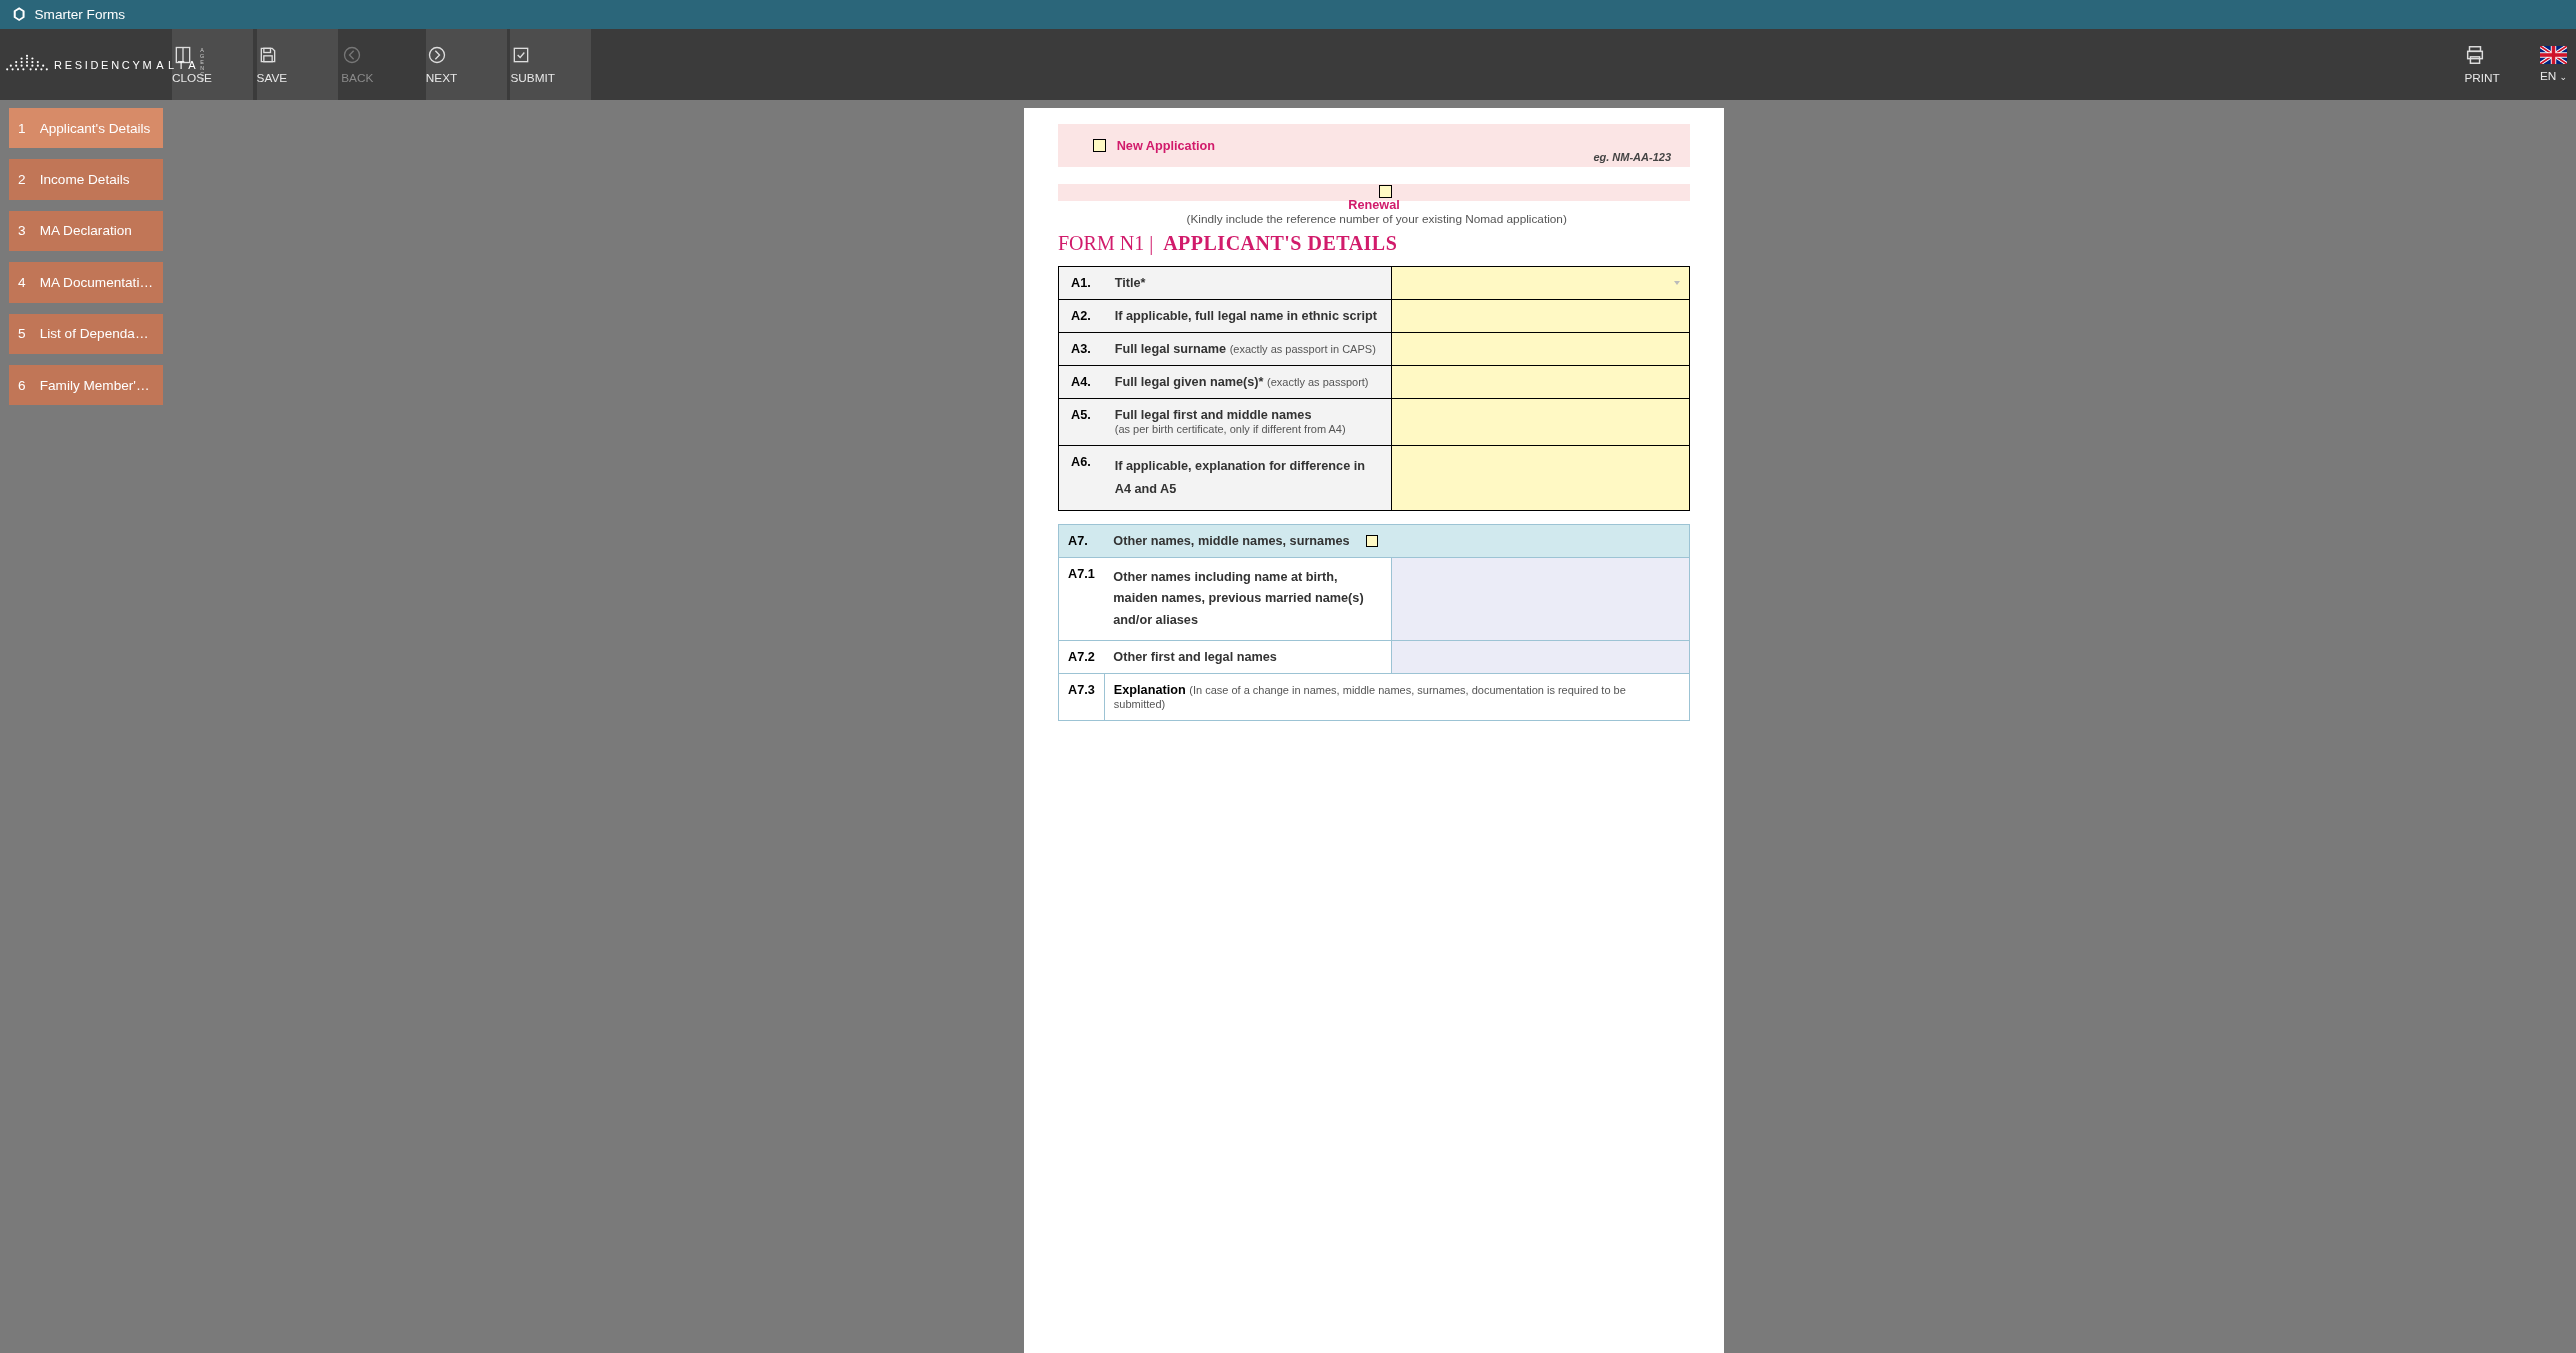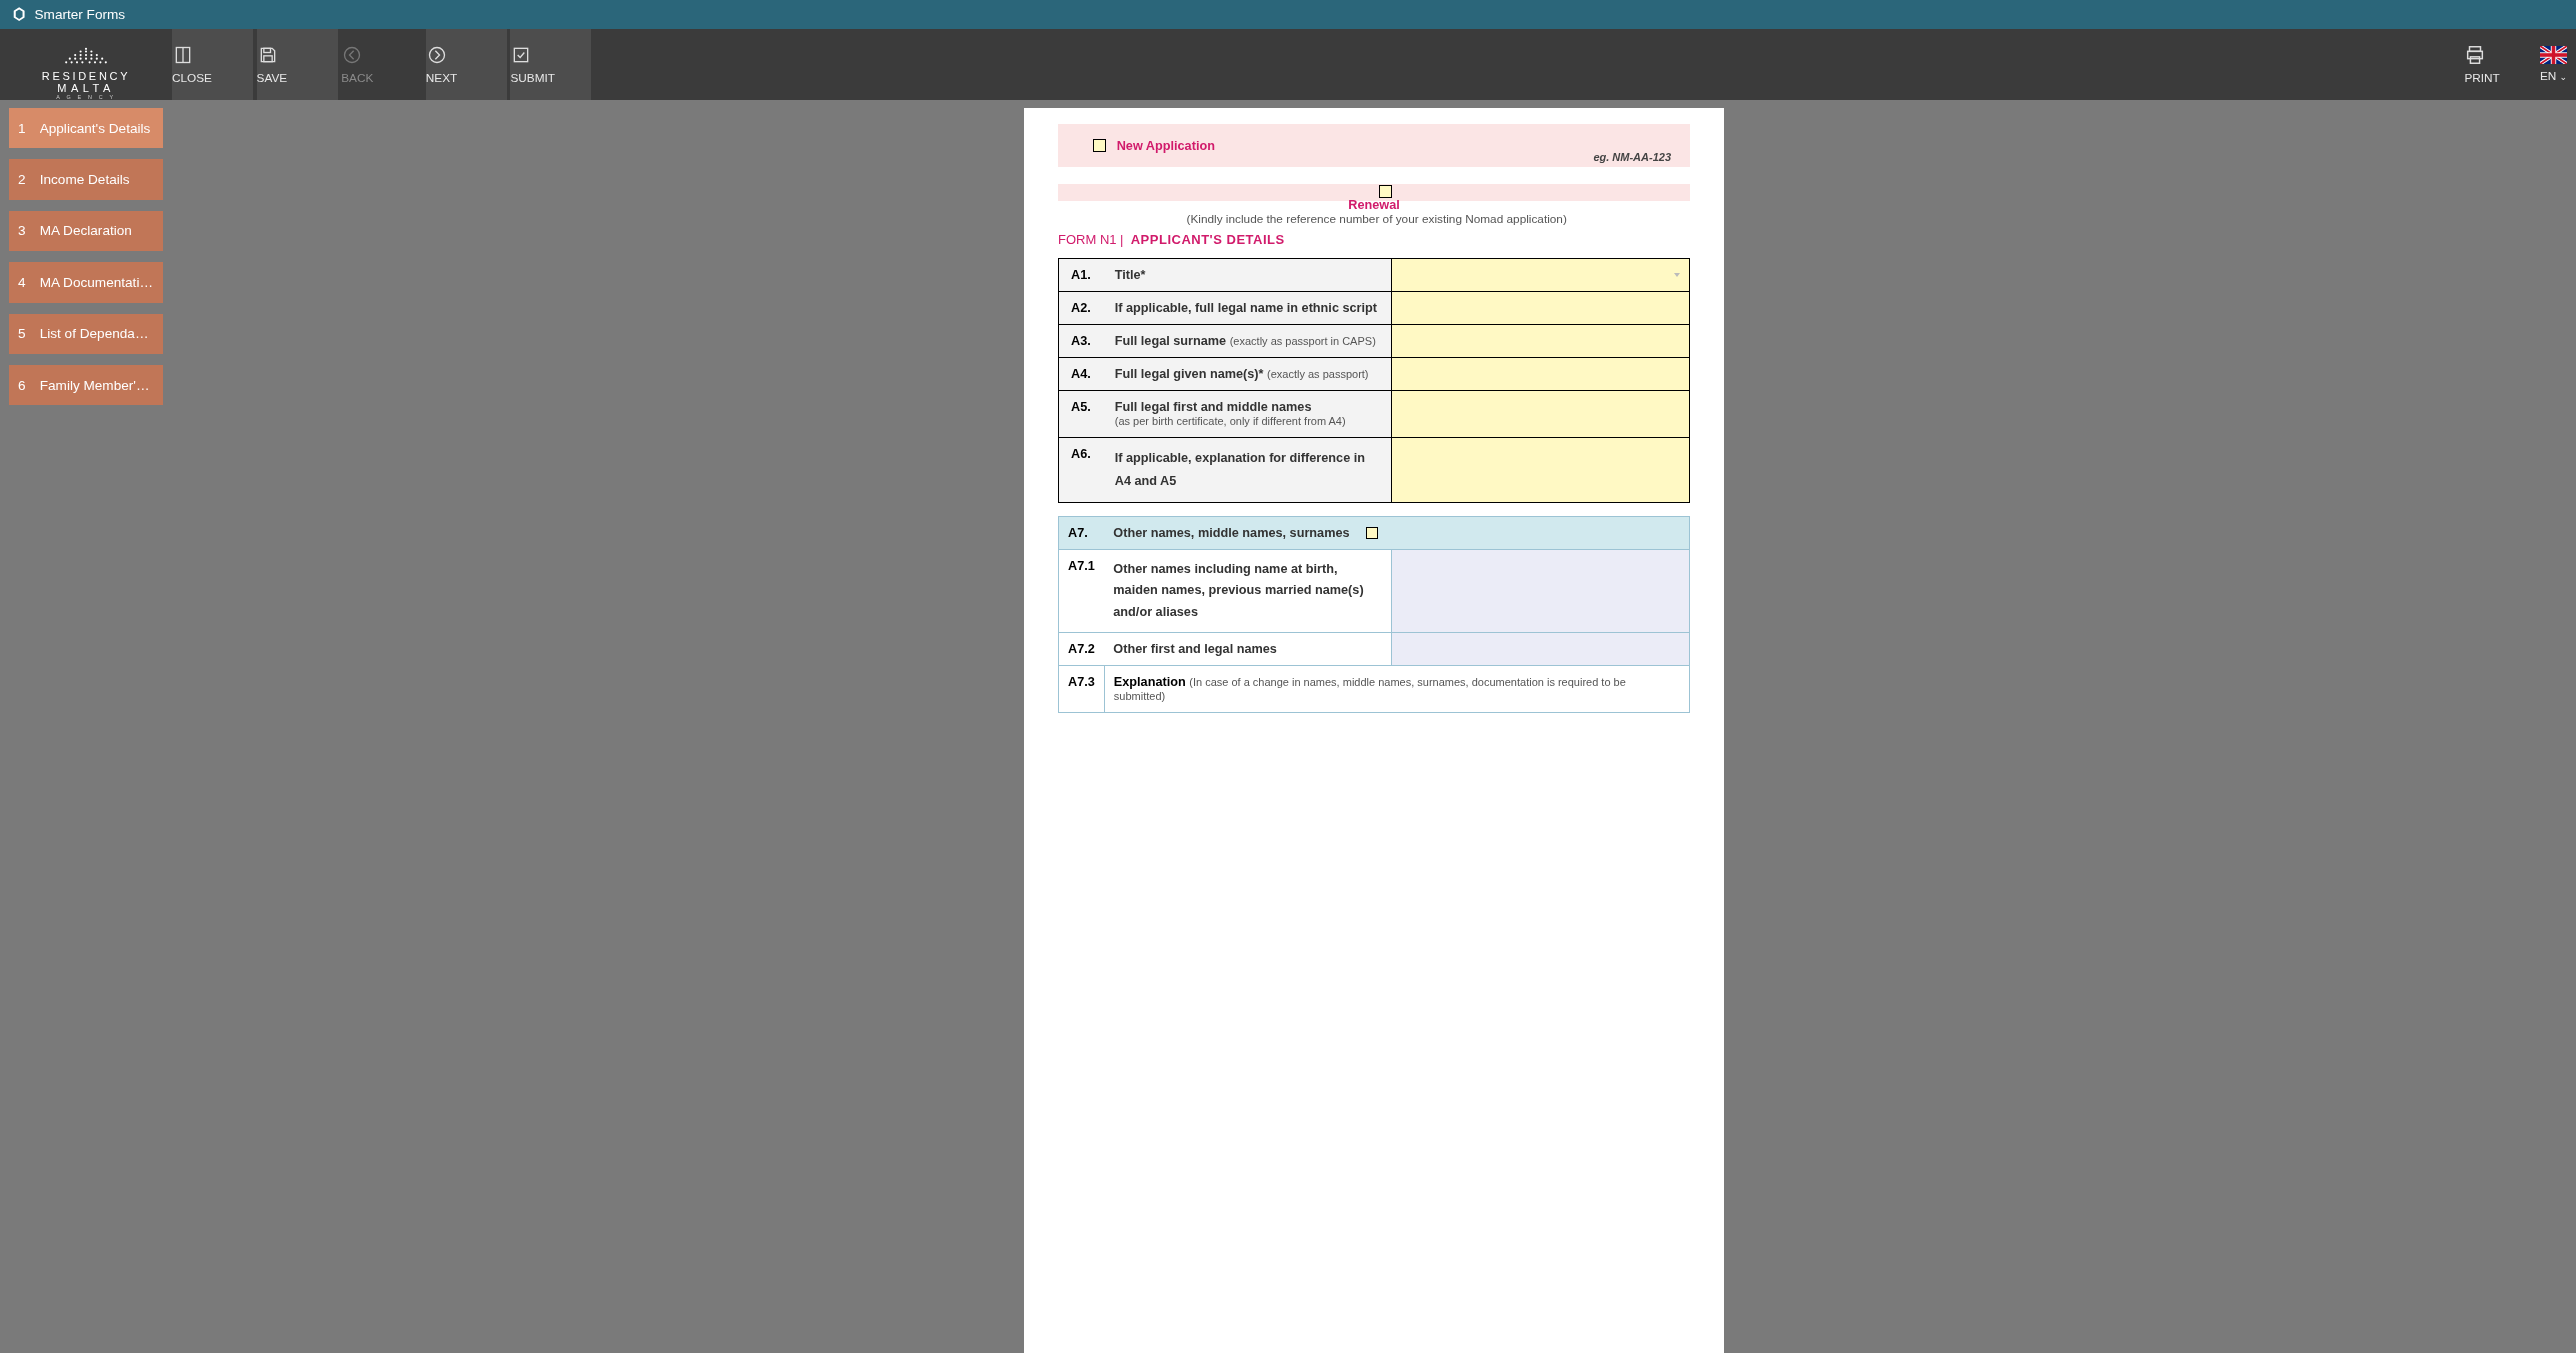--- a/index.html
+++ b/index.html
@@ -50,22 +50,22 @@
 
   
   .brand-logo {
     position: absolute;
     top: 29px;
     left: 0;
     width: 172px;
     height: 71px;
     display: flex;
     align-items: center;
-    justify-content: flex-end;
-    flex-direction: column;
+    justify-content: flex-start;
+    flex-direction: row;
     background: #3b3b3b;
     color: #fff;
     font-size: 10px;
     letter-spacing: 1.8px;
     text-align:center;
   }
   .brand-logo .dots { margin-bottom: 3.6px; }
   .brand-logo .ln1 { font-size: 11px; letter-spacing: 2.7px; }
   .brand-logo .ln2 { font-size: 11px; letter-spacing: 4.5px; }
   .brand-logo .ln3 { font-size: 5.4px; letter-spacing: 2.7px; color:#ccc;}
@@ -154,22 +154,23 @@
   .apptype-box .ref-input {
     background: #fff9c4;
     height: 29px;
     width: 118px;
     margin-left: 5.4px;
     margin-right: 1.8px;
   }
 
   .form-title {
     color: #d11b6b;
-    font-size: 13px;
+    font-size: 20px;
     margin: 31px 0 11px 0;
+    font-family: Liberation Serif, serif;
   }
   .form-title .pre { font-weight: normal; }
   .form-title .main { font-weight: bold; letter-spacing: 0.5px;}
 
   
   table.ftable {
     border-collapse: collapse;
     width: 100%;
   }
   table.ftable td {

